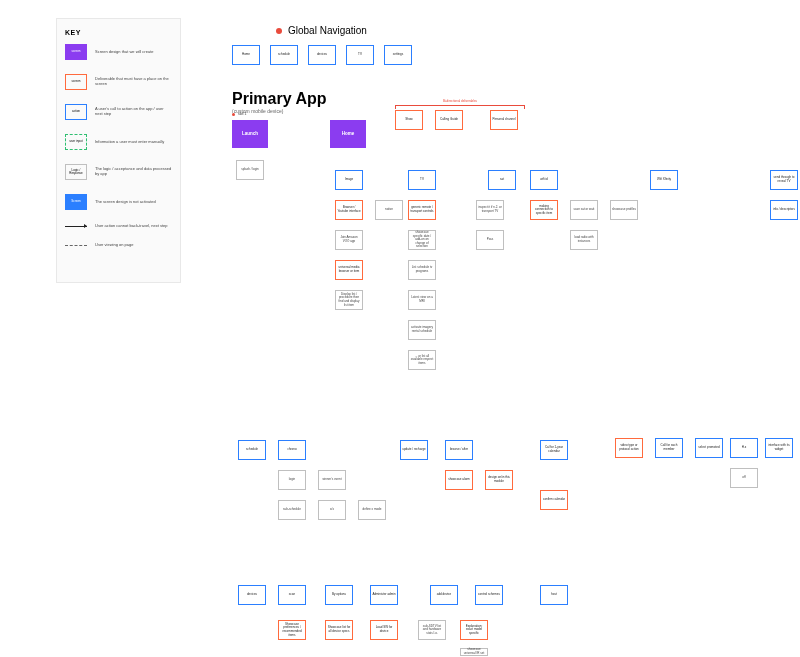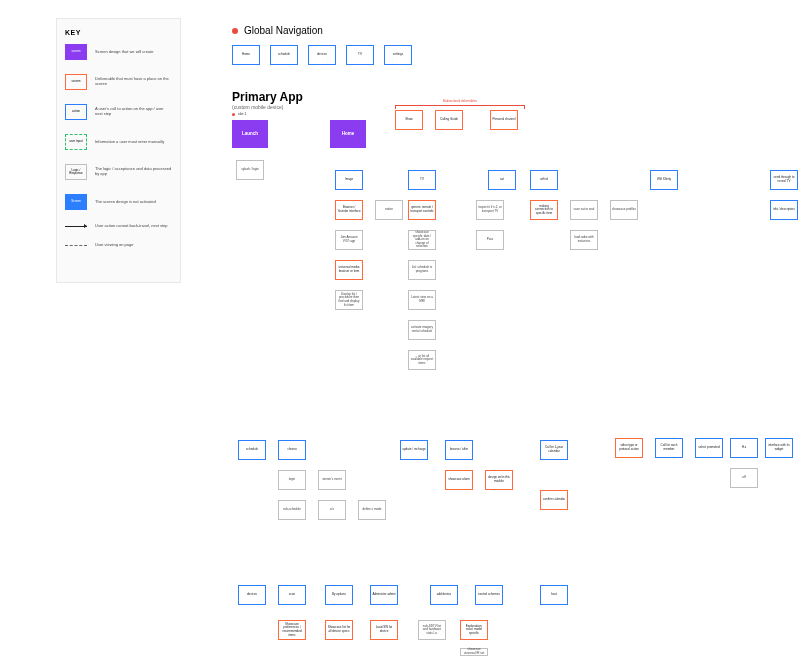--- a/index.html
+++ b/index.html
@@ -82,32 +82,33 @@
     left: 0; top: 50%;
     width: 100%;
     border-top: 1px dashed #666;
   }
 
   .section-heading {
     position: absolute;
     display: flex;
     align-items: center;
     gap: 6px;
+    margin-left: 44px;
   }
   .section-heading .dot {
     width: 6px; height: 6px; border-radius: 50%;
   }
   .section-heading .dot.red { background: #e94b3c; }
   .section-heading h2 {
     font-size: 10px;
     font-weight: 500;
   }
   .subheading { position: absolute; }
   .subheading h3 {
-    font-size: 12px;
+    font-size: 16px;
     font-weight: 700;
   }
   .subheading .sub {
     font-size: 5px;
     color: #666;
   }
 
   .red-bracket {
     position: absolute;
     border-top: 0.7px solid #e94b3c;

